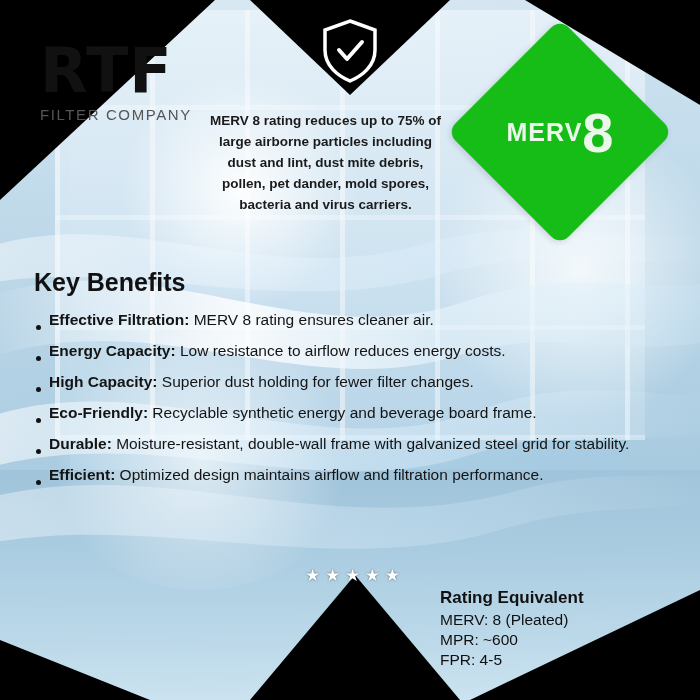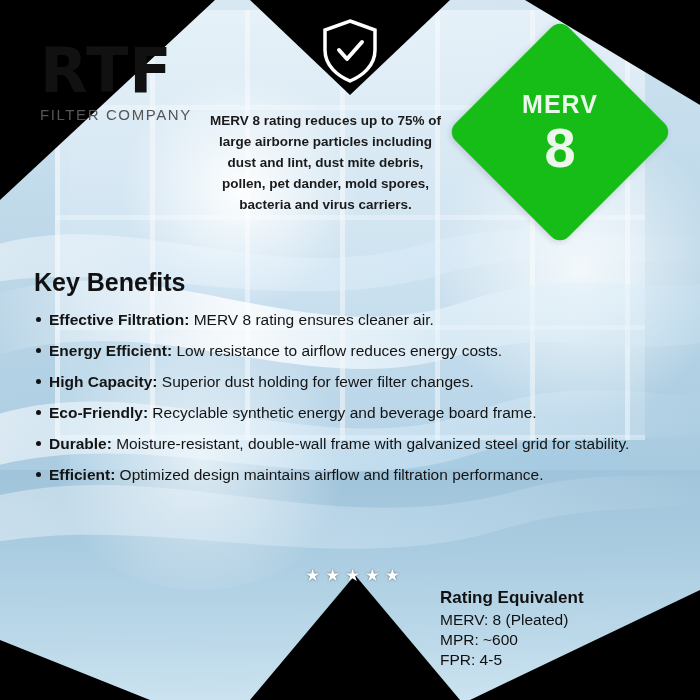--- a/index.html
+++ b/index.html
@@ -142,21 +142,21 @@
     background: #16bd16;
     transform: rotate(45deg);
     border-radius: 12px;
     box-shadow: 0 2px 6px rgba(0,0,0,0.15);
   }
   .merv-text {
     position: absolute;
     left: 480px; top: 52px;
     width: 160px; height: 160px;
     display: flex;
-    flex-direction: column;
+    flex-direction: row;
     align-items: center;
     justify-content: center;
     color: #eaf7ea;
     font-family: "Liberation Sans", sans-serif;
     text-align: center;
   }
   .merv-label { font-size: 25px; font-weight: bold; letter-spacing: 1px; }
   .merv-value { font-size: 56px; font-weight: bold; line-height: 54px; margin-top: 2px; }
 
   
@@ -180,21 +180,21 @@
   }
   .benefits h2 {
     margin: 0 0 12px 2px;
     font-size: 25px;
     font-weight: bold;
     color: #111;
     font-family: "Liberation Sans", sans-serif;
   }
   .benefit {
     display: flex;
-    align-items: flex-start;
+    align-items: flex-end;
     margin-bottom: 10px;
     font-size: 15.5px;
     line-height: 21px;
     color: #141414;
   }
   .bullet {
     flex: 0 0 auto;
     margin: 8px 8px 0 4px;
     width: 5px; height: 5px;
     background: #111;
@@ -301,21 +301,21 @@
     <div class="benefit">
       <span class="bullet"></span>
       <div class="benefit-text">
         <b>Effective Filtration:</b><span> MERV 8 rating ensures cleaner air.</span>
       </div>
     </div>
 
     <div class="benefit">
       <span class="bullet"></span>
       <div class="benefit-text">
-        <b>Energy Efficient:</b><span> Low resistance to airflow reduces energy costs.</span>
+        <b>Energy Capacity:</b><span> Low resistance to airflow reduces energy costs.</span>
       </div>
     </div>
 
     <div class="benefit">
       <span class="bullet"></span>
       <div class="benefit-text">
         <b>High Capacity:</b><span> Superior dust holding for fewer filter changes.</span>
       </div>
     </div>
 

